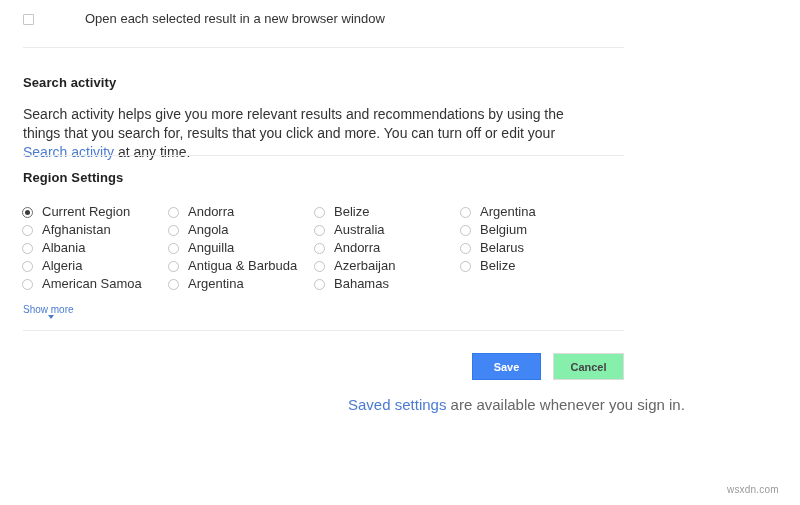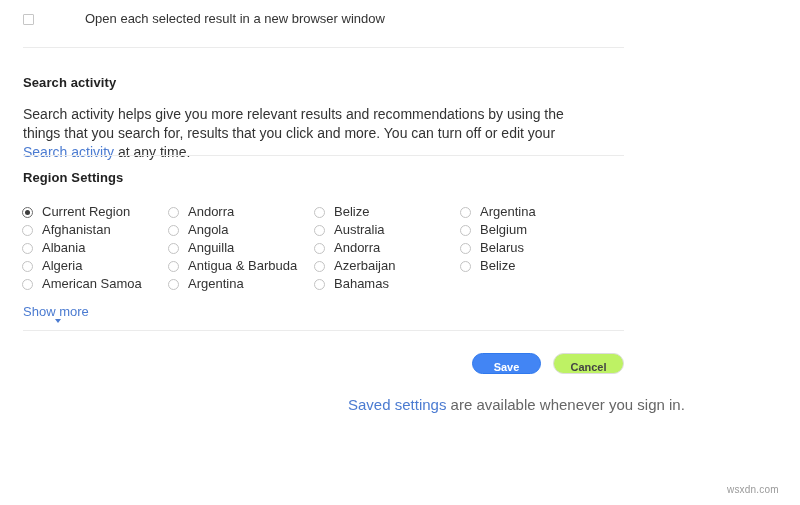--- a/index.html
+++ b/index.html
@@ -142,21 +142,21 @@
     color: #333333;
     margin-left: 9px;
     line-height: 16px;
     white-space: nowrap;
   }
 
   #show-more {
     position: absolute;
     left: 23px;
     top: 304px;
-    font-size: 13px;
+    font-size: 10px;
     display: flex;
     align-items: center;
     flex-direction: column;
   }
   #show-more-caret {
     margin-left: 5px;
     width: 0;
     height: 0;
     border-left: 3.5px solid transparent;
     border-right: 3.5px solid transparent;
@@ -169,37 +169,37 @@
     position: absolute;
     left: 472px;
     top: 353px;
     display: flex;
     gap: 12px;
   }
   .btn {
     font-family: "Liberation Sans", sans-serif;
     font-size: 11px;
     font-weight: bold;
-    height: 21px;
+    height: 27px;
     line-height: 27px;
     text-align: center;
-    border-radius: 11px;
+    border-radius: 0;
     box-sizing: border-box;
     cursor: pointer;
     user-select: none;
   }
   #save-button {
     width: 69px;
     background: #4285f4;
     border: 1px solid #3079ed;
     color: #ffffff;
   }
   #cancel-button {
     width: 71px;
-    background: #bef264;
+    background: #86efac;
     border: 1px solid #dcdcdc;
     color: #444444;
   }
 
   #saved-settings-note {
     position: absolute;
     left: 348px;
     top: 397px;
     font-size: 15px;
     color: #666666;

